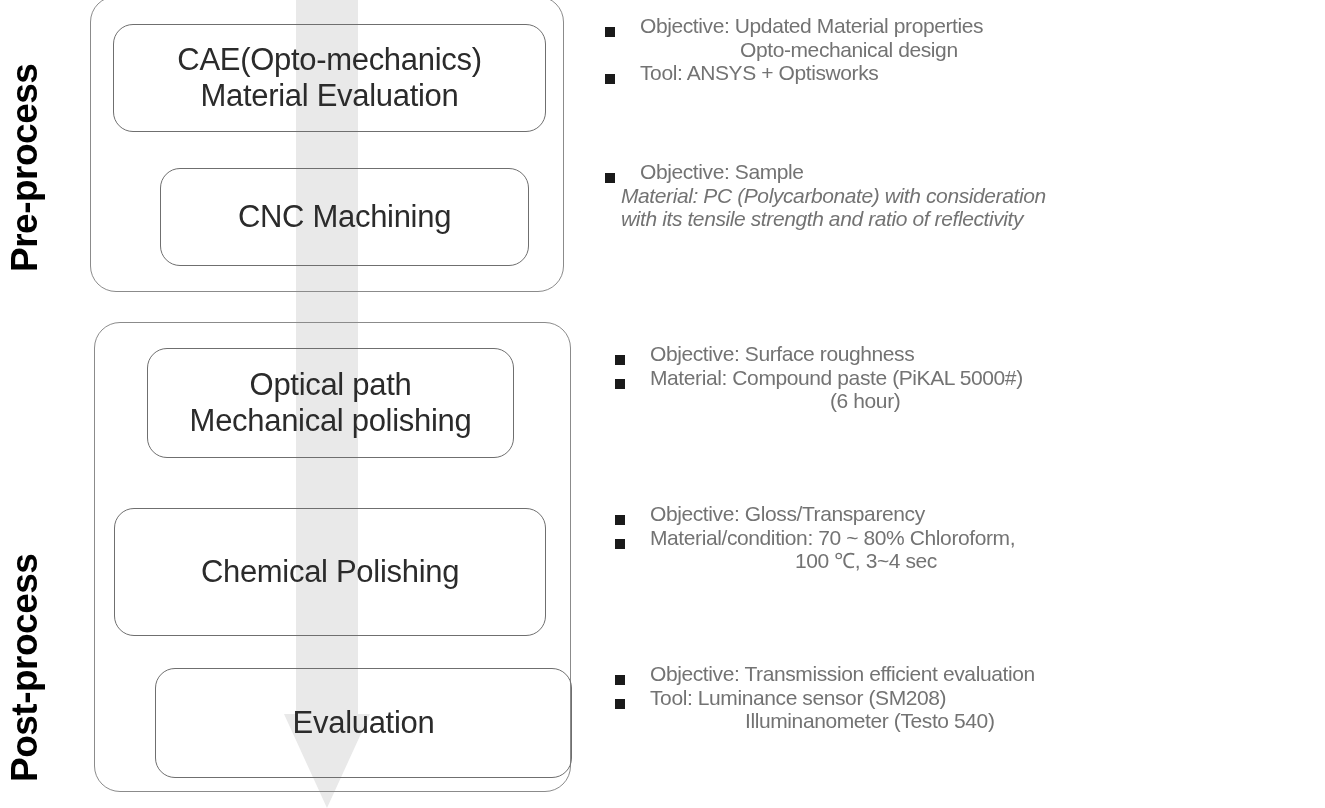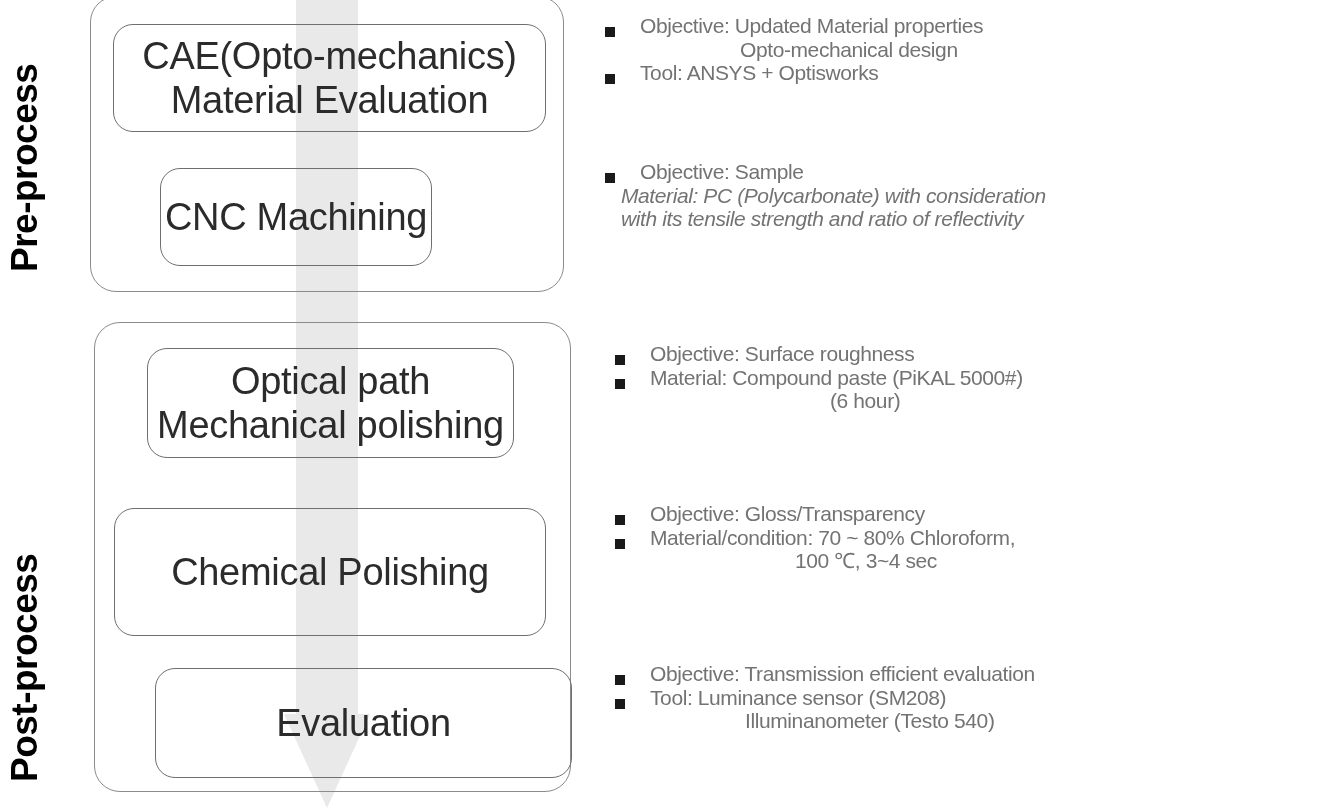--- a/index.html
+++ b/index.html
@@ -52,28 +52,28 @@
     border: 1.6px solid #6f6f6f;
     border-radius: 20px;
     background: transparent;
     box-sizing: border-box;
     display: flex;
     align-items: center;
     justify-content: center;
     text-align: center;
   }
   .step-text {
-    font-size: 38px;
+    font-size: 31px;
     line-height: 1.16;
     color: #2b2b2b;
     letter-spacing: -0.3px;
     white-space: pre-line;
   }
   #step-cae  { left: 113px; top: 24px;  width: 433px; height: 108px; }
-  #step-cnc  { left: 160px; top: 168px; width: 272px; height: 98px;  }
+  #step-cnc  { left: 160px; top: 168px; width: 369px; height: 98px;  }
   #step-opt  { left: 147px; top: 348px; width: 367px; height: 110px; }
   #step-chem { left: 114px; top: 508px; width: 432px; height: 128px; }
   #step-eval { left: 155px; top: 668px; width: 417px; height: 110px; }
 
   
   #flow-arrow {
     position: absolute;
     left: 284px;
     top: -6px;
     width: 86px;

